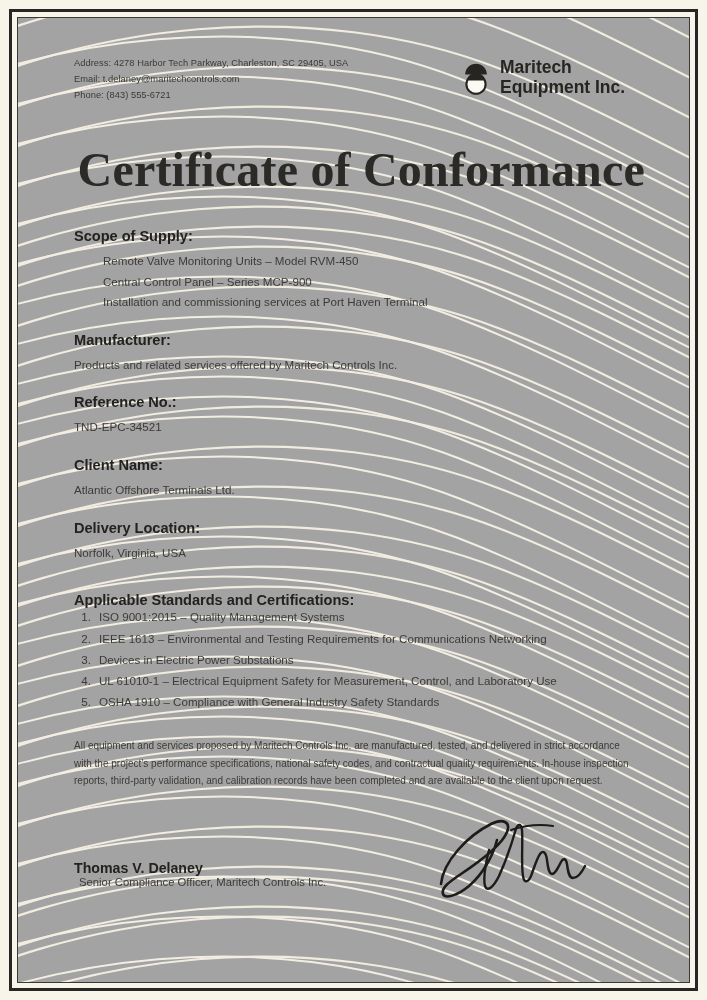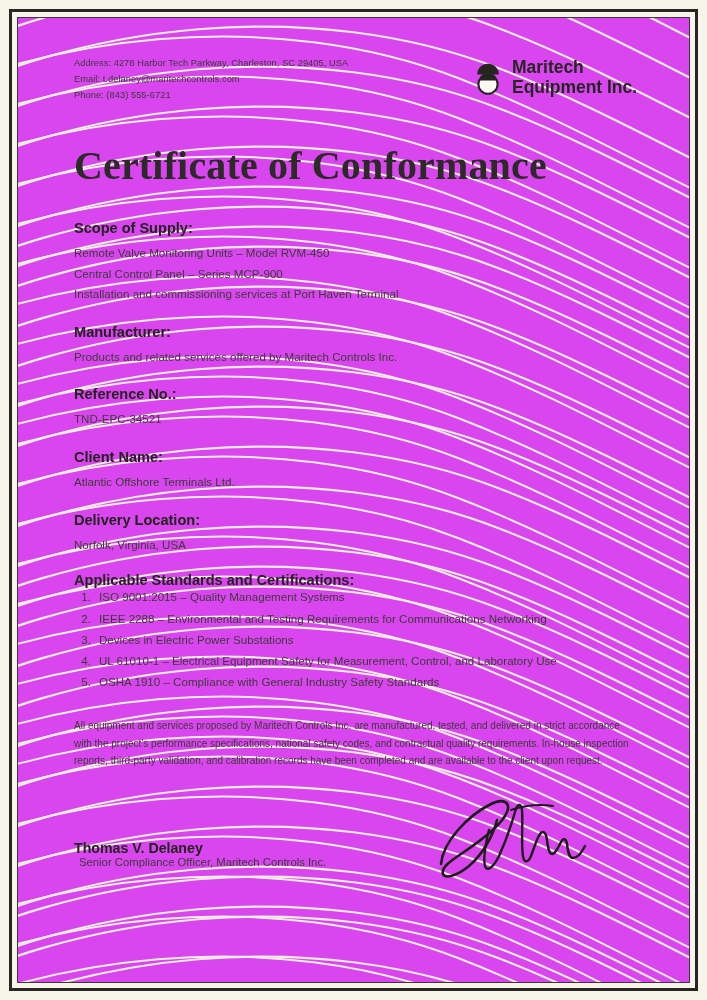--- a/index.html
+++ b/index.html
@@ -32,21 +32,21 @@
     box-sizing: border-box;
   }
   .inner-frame {
     position: absolute;
     left: 17px;
     top: 17px;
     right: 17px;
     bottom: 17px;
     border: 1px solid #3a3936;
     box-sizing: border-box;
-    background: #d946ef;
+    background: #a3a3a3;
     overflow: hidden;
   }
 
   
   .waves {
     position: absolute;
     inset: 0;
     pointer-events: none;
     opacity: 1;
   }
@@ -69,41 +69,41 @@
     font-size: 9.3px;
     line-height: 1.72;
     color: #3b3a37;
     letter-spacing: .005em;
   }
   .brand {
     display: flex;
     align-items: center;
     gap: 9px;
     margin-top: 2px;
-    margin-right: 8px;
+    margin-right: 20px;
   }
   .brand-mark {
     width: 30px;
     height: 36px;
     flex: 0 0 auto;
   }
   .brand-name {
     font-size: 17.5px;
     font-weight: bold;
     line-height: 1.12;
     color: #262522;
     letter-spacing: -.002em;
   }
 
   
   .title {
-    text-align: left;
+    text-align: right;
     font-family: "Liberation Serif", serif;
     font-weight: bold;
-    font-size: 40px;
+    font-size: 48px;
     color: #2b2a27;
     margin-top: 38px;
     letter-spacing: .004em;
   }
 
   
   .sections {
     margin-top: 31px;
   }
   .sec-head {
@@ -111,24 +111,24 @@
     font-weight: bold;
     color: #23221f;
     letter-spacing: -.002em;
   }
   .sec-body {
     font-size: 11.6px;
     color: #3c3b37;
     line-height: 1.78;
     margin-top: 7px;
   }
-  .sec-body .line { display: block; }
+  .sec-body .line { display: block; margin-left: 29px; }
 
   .block { margin-bottom: 19px; }
-  .block.tight { margin-bottom: 17px; }
+  .block.tight { margin-bottom: 29px; }
 
   
   .std-head { margin-bottom: 0; }
   ol.standards {
     list-style: none;
     margin: 0;
     padding: 0;
     font-size: 11.6px;
     color: #3c3b37;
   }
@@ -271,21 +271,21 @@
 
         <div class="block">
           <div class="sec-head std-head">Applicable Standards and Certifications:</div>
           <ol class="standards">
             <li>
               <span class="num">1.</span>
               <span>ISO 9001:2015 – Quality Management Systems</span>
             </li>
             <li>
               <span class="num">2.</span>
-              <span>IEEE 2288 – Environmental and Testing Requirements for Communications Networking</span>
+              <span>IEEE 1613 – Environmental and Testing Requirements for Communications Networking</span>
             </li>
             <li>
               <span class="num">3.</span>
               <span>Devices in Electric Power Substations</span>
             </li>
             <li>
               <span class="num">4.</span>
               <span>UL 61010-1 – Electrical Equipment Safety for Measurement, Control, and Laboratory Use</span>
             </li>
             <li>

